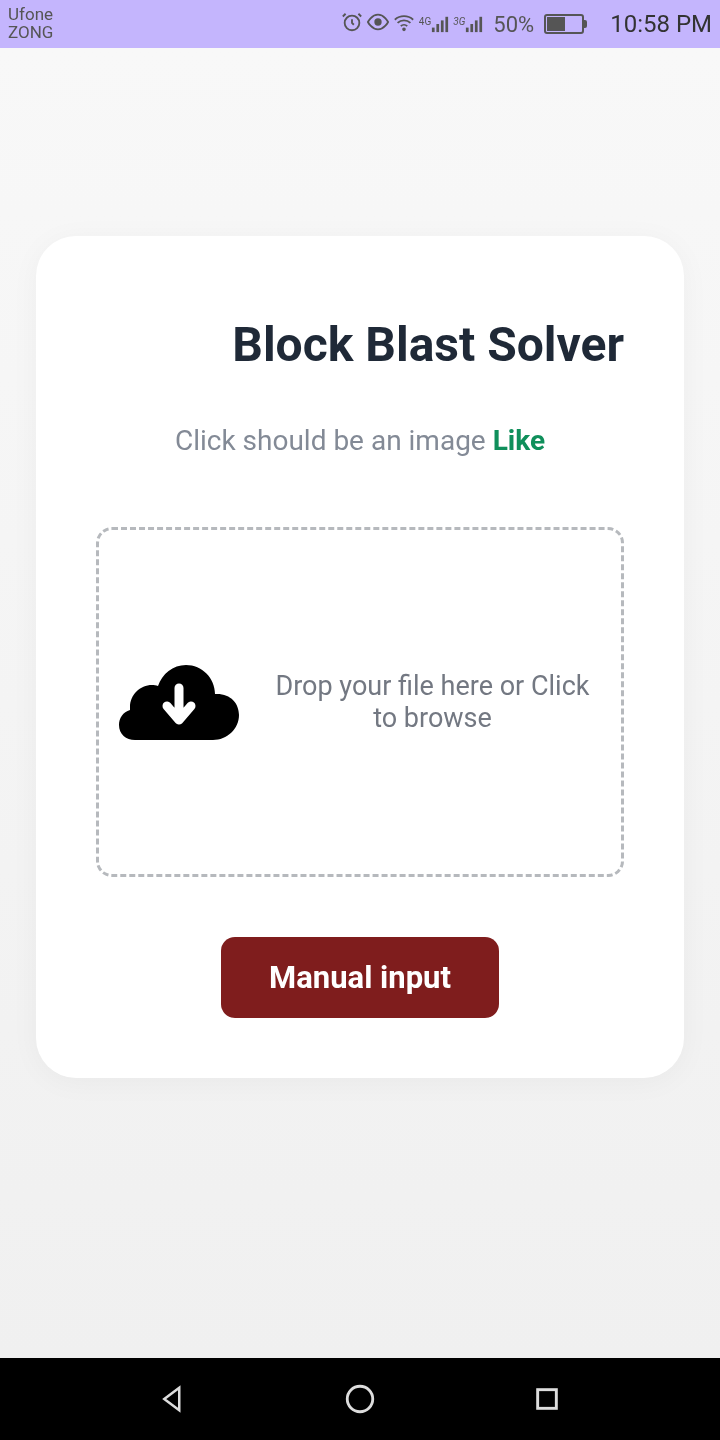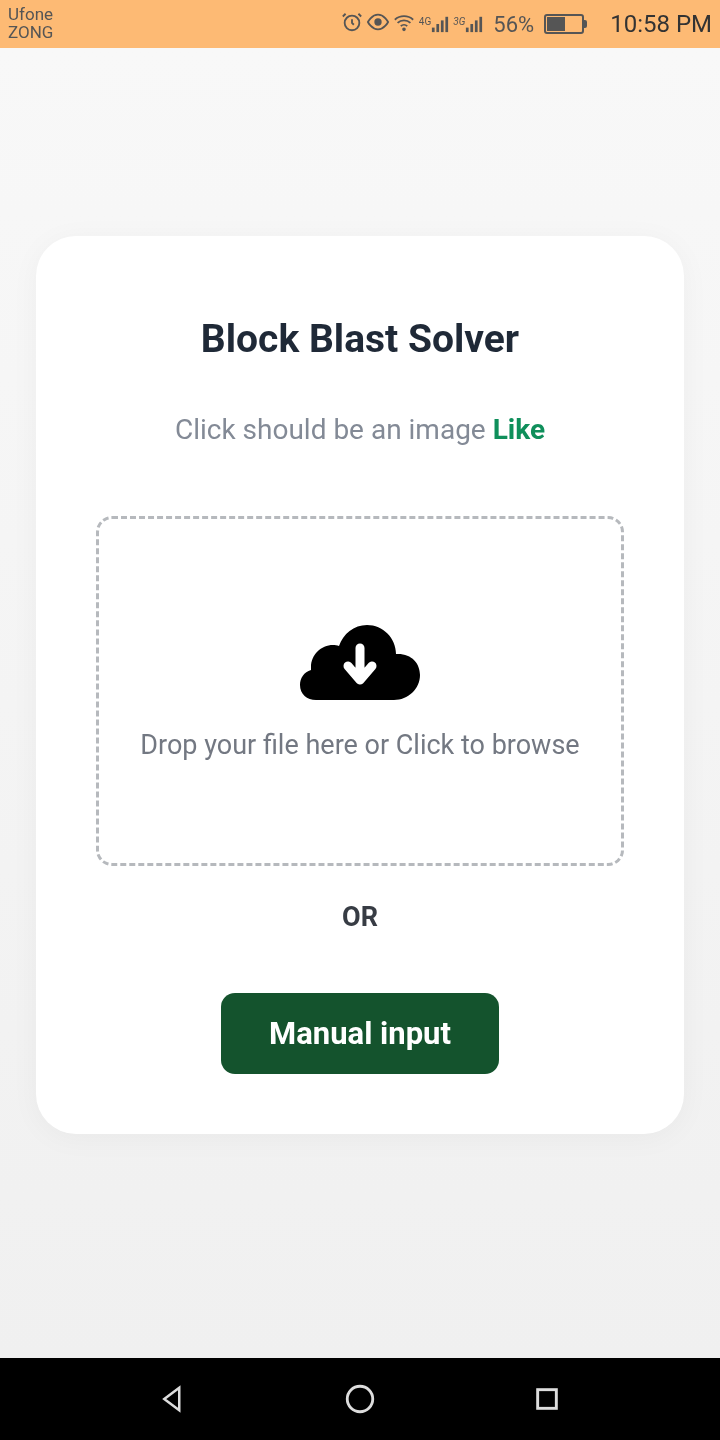--- a/index.html
+++ b/index.html
@@ -10,21 +10,21 @@
     }
     body {
       width: 720px;
       height: 1440px;
       background: #f5f5f5;
       position: relative;
       overflow: hidden;
     }
     .status-bar {
       height: 48px;
-      background: #fdba74;
+      background: #c4b5fd;
       display: flex;
       align-items: center;
       justify-content: space-between;
       padding: 0 8px;
       font-size: 18px;
       color: #555;
     }
     .status-left {
       display: flex;
       flex-direction: column;
@@ -48,43 +48,43 @@
       background: linear-gradient(180deg, #f8f8f8 0%, #f0f0f0 100%);
     }
     .card {
       background: #fff;
       border-radius: 40px;
       margin: 180px 28px 0 28px;
       padding: 80px 60px 60px 60px;
       box-shadow: 0 4px 30px rgba(0,0,0,0.04);
     }
     .title {
-      font-size: 39px;
+      font-size: 48px;
       font-weight: 700;
       color: #1f2937;
-      text-align: center;
+      text-align: right;
       line-height: 1.2;
     }
     .subtitle {
       margin-top: 50px;
       font-size: 28px;
       text-align: center;
       color: #838a96;
     }
     .like-link {
       color: #0f8f5b;
       font-weight: 700;
     }
     .drop-zone {
       margin-top: 70px;
       border: 3px dashed #b6b9bd;
       border-radius: 16px;
       height: 350px;
       display: flex;
-      flex-direction: column;
+      flex-direction: row;
       align-items: center;
       justify-content: center;
       gap: 25px;
       padding: 20px;
     }
     .cloud-icon {
       width: 120px;
       height: 80px;
     }
     .drop-text {
@@ -95,21 +95,21 @@
     .or {
       text-align: center;
       font-size: 27px;
       font-weight: 700;
       color: #373c44;
       margin-top: 35px;
     }
     .manual-btn {
       display: block;
       margin: 60px auto 0 auto;
-      background: #14532d;
+      background: #7f1d1d;
       color: #fff;
       font-size: 31px;
       font-weight: 700;
       border: none;
       border-radius: 14px;
       padding: 22px 48px;
       cursor: pointer;
     }
     .nav-bar {
       position: absolute;
@@ -202,21 +202,21 @@
       <span style="display:flex;align-items:flex-end;font-style:italic;">
         <span class="signal-label">3G</span>
         <svg width="18" height="18" viewBox="0 0 20 20">
             <rect x="1" y="14" width="3" height="5" fill="#555"></rect>
             <rect x="6" y="10" width="3" height="9" fill="#555"></rect>
             <rect x="11" y="6" width="3" height="13" fill="#555"></rect>
             <rect x="16" y="2" width="3" height="17" fill="#555"></rect>
           </svg>
       </span>
     </span>
-    <span style="font-size:22px;">56%</span>
+    <span style="font-size:22px;">50%</span>
     <span class="battery-box">
         <span class="battery-fill"></span>
       </span>
     <span style="font-size:24px;color:#333;margin-left:16px;">10:58 PM</span>
   </div>
 </div>
 
 <div class="content-area">
   <div class="card">
     <h1 class="title">Block Blast Solver</h1>
@@ -225,21 +225,20 @@
     </p>
     <div class="drop-zone">
       <span>
         <svg class="cloud-icon" viewBox="0 0 120 80" fill="#000">
           <path d="M96 34c0-16-13-29-29-29-13 0-24 9-28 21-2-1-4-1-6-1-12 0-22 10-22 22 0 1 0 2 0 3-7 2-11 8-11 15 0 9 7 15 16 15h78c14 0 26-11 26-25 0-12-9-22-24-21z"></path>
           <path d="M60 28 L60 58 M48 46 L60 60 L72 46" stroke="#fff" stroke-width="9" fill="none" stroke-linecap="round" stroke-linejoin="round"></path>
         </svg>
       </span>
       <p class="drop-text">Drop your file here or Click to browse</p>
     </div>
-    <p class="or">OR</p>
     <button class="manual-btn">Manual input</button>
   </div>
 </div>
 
 <div class="nav-bar">
   <div class="nav-icon">
     <svg width="30" height="30" viewBox="0 0 24 24" fill="none" stroke="#ddd" stroke-width="2">
         <path d="M17 3 L5 12 L17 21 Z" fill="none"></path>
       </svg>
   </div>

